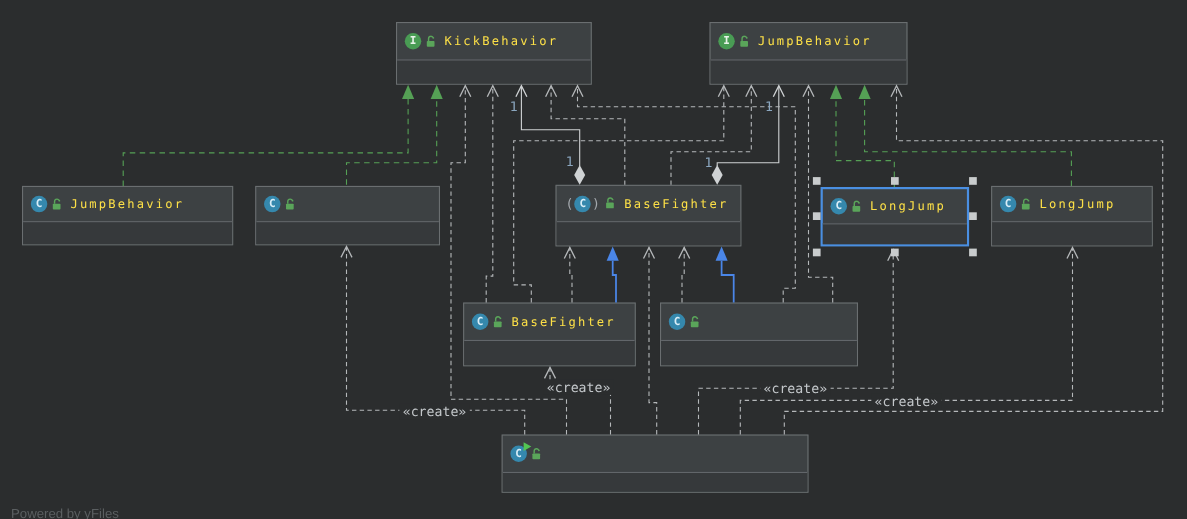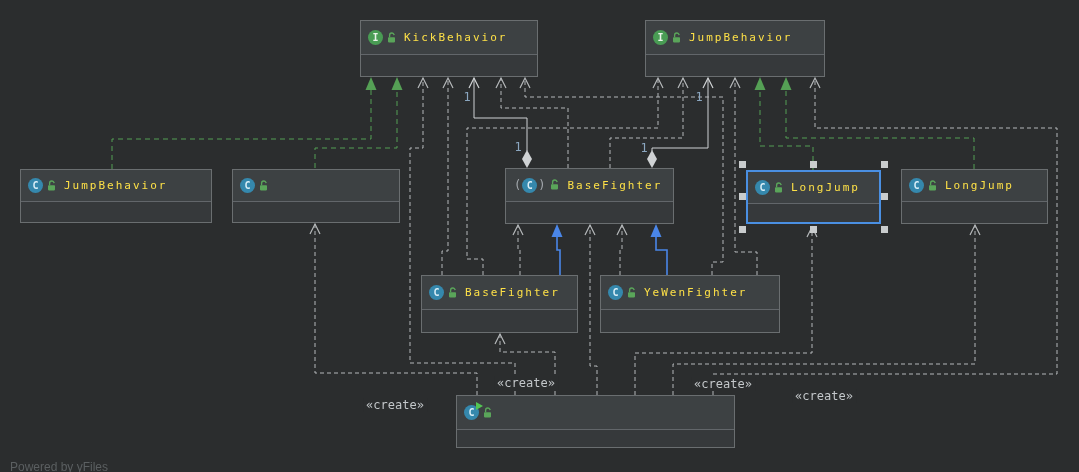--- a/index.html
+++ b/index.html
@@ -18,21 +18,21 @@
         border-radius:50%;font-size:10px;font-weight:bold;}
   .circ-i{background:#499c54;color:#e8f3e9;}
   .circ-c{background:#3588ad;color:#d8edf7;}
   .paren{color:#a3a8ad;font-size:12px;line-height:15px;margin:0 1px;}
   .play{position:absolute;right:-4px;top:-3px;width:0;height:0;
         border-left:7px solid #53c653;border-top:4px solid rgba(0,0,0,0);
         border-bottom:4px solid rgba(0,0,0,0);}
   .lock{margin-left:4px;display:inline-flex;flex:0 0 auto;}
   .handle{position:absolute;width:7px;height:7px;background:#c9cccd;z-index:4;}
   .edge-label{position:absolute;transform:translate(-50%,-50%);background:#2b2d2e;
-              color:#c3c7ca;font-size:12px;padding:0 3px;white-space:nowrap;z-index:5;margin-top:31px;}
+              color:#c3c7ca;font-size:12px;padding:0 3px;white-space:nowrap;z-index:5;}
   .mult-label{position:absolute;transform:translate(-50%,-50%);color:#8ba7c0;font-size:12px;
               z-index:5;}
   #watermark{position:absolute;left:10px;top:460px;color:#5b5f61;font-size:12px;
              font-family:"Liberation Sans", sans-serif;z-index:6;}
 </style>
 </head>
 <body>
 
 <div id="stage">
   <svg id="edges" width="1079" height="472">
@@ -211,21 +211,20 @@
       <div class="nheader" style="height: 33px;">
         <span class="iconwrap">
           <span class="circ circ-c">C</span>
         </span>
         <span class="lock">
           <svg width="10" height="12" viewBox="0 0 10 12">
             <path d="M2.6 5.2 V3.3 A2.2 2.2 0 0 1 7 3.1 L7 1.9" fill="none" stroke="#5aa55a" stroke-width="1.3"></path>
             <rect x="1" y="5.2" width="7" height="5.2" rx="0.8" fill="#5aa55a"></rect>
           </svg>
         </span>
-        <span class="ntitle">YeWenFighter</span>
       </div>
       <div class="nbody"></div>
     </div>
     <div class="node" style="left: 456px; top: 395px; width: 279px; height: 53px;">
       <div class="nheader" style="height: 33px;">
         <span class="iconwrap">
           <span class="circ circ-c">C</span>
           <span class="play"></span>
         </span>
         <span class="lock">

